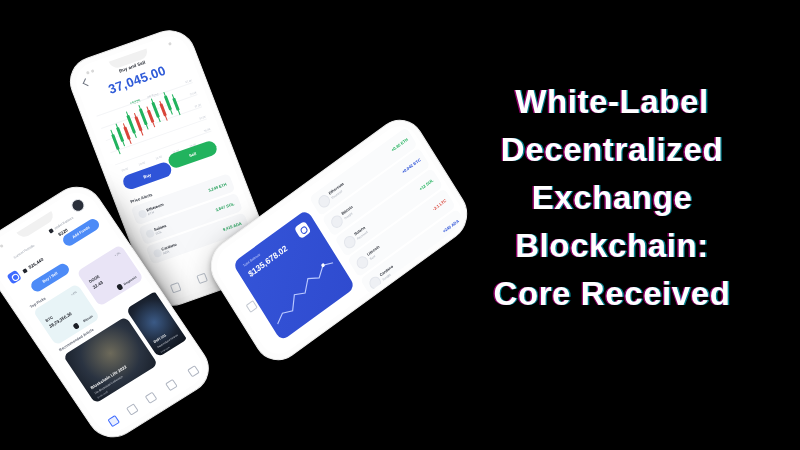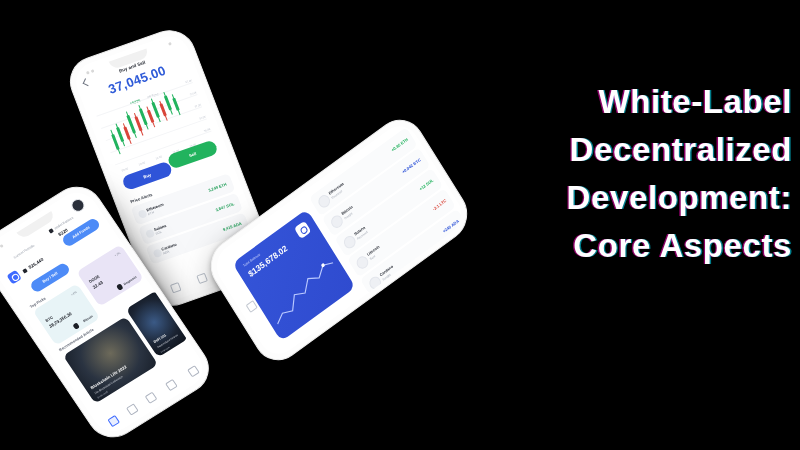--- a/index.html
+++ b/index.html
@@ -1,20 +1,20 @@
 <!DOCTYPE html>
 <html><head>
 <meta charset="utf-8">
 <style>
   html,body{margin:0;padding:0;background:#000;}
   body{width:800px;height:450px;overflow:hidden;font-family:"Liberation Sans",sans-serif;}
   #stage{position:relative;width:800px;height:450px;background:#000000;overflow:hidden;}
 
   
-  .title-block{position:absolute;left:432px;top:78px;width:360px;text-align:right;}
+  .title-block{position:absolute;left:432px;top:78px;width:360px;text-align:center;}
   .title-line{
     color:#ffffff;font-family:"Liberation Sans",sans-serif;font-weight:700;
     font-size:33px;line-height:48px;letter-spacing:.6px;white-space:nowrap;
     text-shadow:-1.4px 0 rgba(255,0,190,.55), 1.4px 0 rgba(0,230,255,.55);
   }
 
   
   .phone{position:absolute;background:#fdfdfd;border-radius:26px;
     box-shadow:0 16px 34px rgba(0,0,0,.55), 0 2px 6px rgba(0,0,0,.4);
     overflow:hidden;border:1.5px solid #efefef;}
@@ -333,17 +333,18 @@
         <span class="n">Cardano</span>
         <span class="s">Bought</span>
         <span class="v" style="color:#2f54d8">+240 ADA</span>
       </div>
     </div>
   </div>
 
   <div class="title-block">
     <div class="title-line">White-Label</div>
     <div class="title-line">Decentralized</div>
-    <div class="title-line">Development:</div>
-    <div class="title-line">Core Aspects</div>
+    <div class="title-line">Exchange</div>
+    <div class="title-line">Blockchain:</div>
+    <div class="title-line">Core Received</div>
   </div>
 
 </div>
 
 </body></html>

